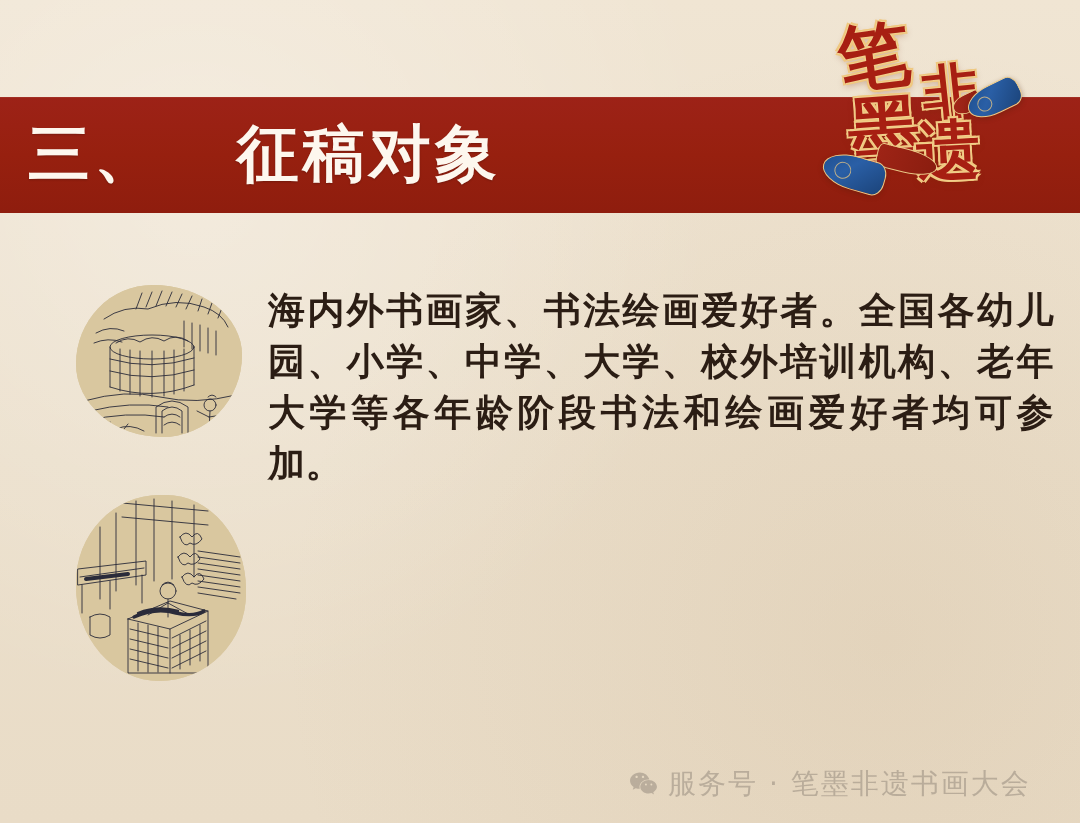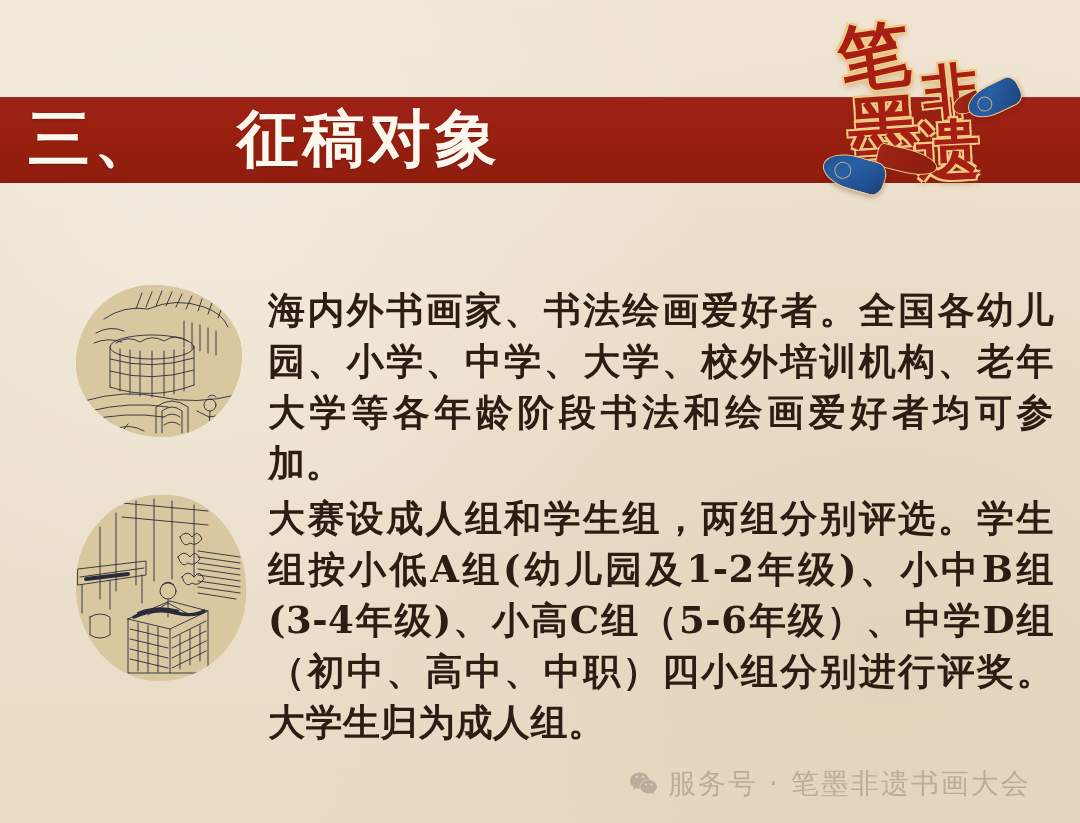--- a/index.html
+++ b/index.html
@@ -29,21 +29,21 @@
       linear-gradient(180deg, #f0e5d3 0%, #ebdfcb 55%, #e9dcc7 100%);
     pointer-events: none;
   }
 
   
   .title-banner {
     position: absolute;
     left: 0;
     top: 97px;
     width: 1080px;
-    height: 86px;
+    height: 116px;
     background: linear-gradient(180deg, #9d2217 0%, #97200f 50%, #8f1d0e 100%);
     box-shadow: inset 0 1px 0 rgba(255,255,255,0.06);
   }
   .title-text {
     position: absolute;
     left: 28px;
     top: 50%;
     transform: translateY(-52%);
     color: #fdf7ee;
     font-size: 62px;
@@ -307,21 +307,20 @@
           <path d="M92 108 L72 120 M92 108 L114 120"></path>
           <path d="M86 90 Q92 84 98 90"></path>
 
           <path d="M14 122 L14 140 Q24 146 34 140 L34 122 Q24 116 14 122 Z"></path>
         </g>
       </svg>
     </div>
 
     <div class="para para-1">海内外书画家、书法绘画爱好者。全国各幼儿园、小学、中学、大学、校外培训机构、老年大学等各年龄阶段书法和绘画爱好者均可参加。</div>
 
-    <div class="para para-2">大赛设成人组和学生组，两组分别评选。学生组按小低A组(幼儿园及1-2年级)、小中B组(3-4年级)、小高C组（5-6年级）、中学D组（初中、高中、中职）四小组分别进行评奖。大学生归为成人组。</div>
 
   </div>
 
   <div class="watermark">
     <svg class="wechat-icon" viewBox="0 0 32 32" aria-hidden="true">
       <path fill="#7b7167" d="M12.2 4.6C6.6 4.6 2.1 8.4 2.1 13.1c0 2.6 1.4 4.9 3.7 6.5l-0.9 2.8 3.2-1.6c1.2 0.3 2.2 0.6 3.4 0.6h0.7c-0.2-0.6-0.3-1.3-0.3-2 0-4.2 4.1-7.6 9.2-7.6 0.3 0 0.7 0 1 0.1-0.9-3.9-5.1-7.3-9.9-7.3zM8.9 10.4c-0.7 0-1.2-0.5-1.2-1.2s0.5-1.2 1.2-1.2 1.2 0.5 1.2 1.2-0.5 1.2-1.2 1.2zm6.6 0c-0.7 0-1.2-0.5-1.2-1.2s0.5-1.2 1.2-1.2 1.2 0.5 1.2 1.2-0.5 1.2-1.2 1.2z"></path>
       <path fill="#7b7167" d="M29.9 19.4c0-3.9-3.8-7-8.6-7s-8.6 3.1-8.6 7 3.8 7 8.6 7c1 0 2-0.2 2.9-0.5l2.7 1.4-0.8-2.3c2.2-1.3 3.8-3.3 3.8-5.6zm-11.4-1.3c-0.6 0-1-0.4-1-1s0.4-1 1-1 1 0.4 1 1-0.4 1-1 1zm5.6 0c-0.6 0-1-0.4-1-1s0.4-1 1-1 1 0.4 1 1-0.4 1-1 1z"></path>
     </svg>
     <span class="watermark-text">服务号 · 笔墨非遗书画大会</span>
   </div>

